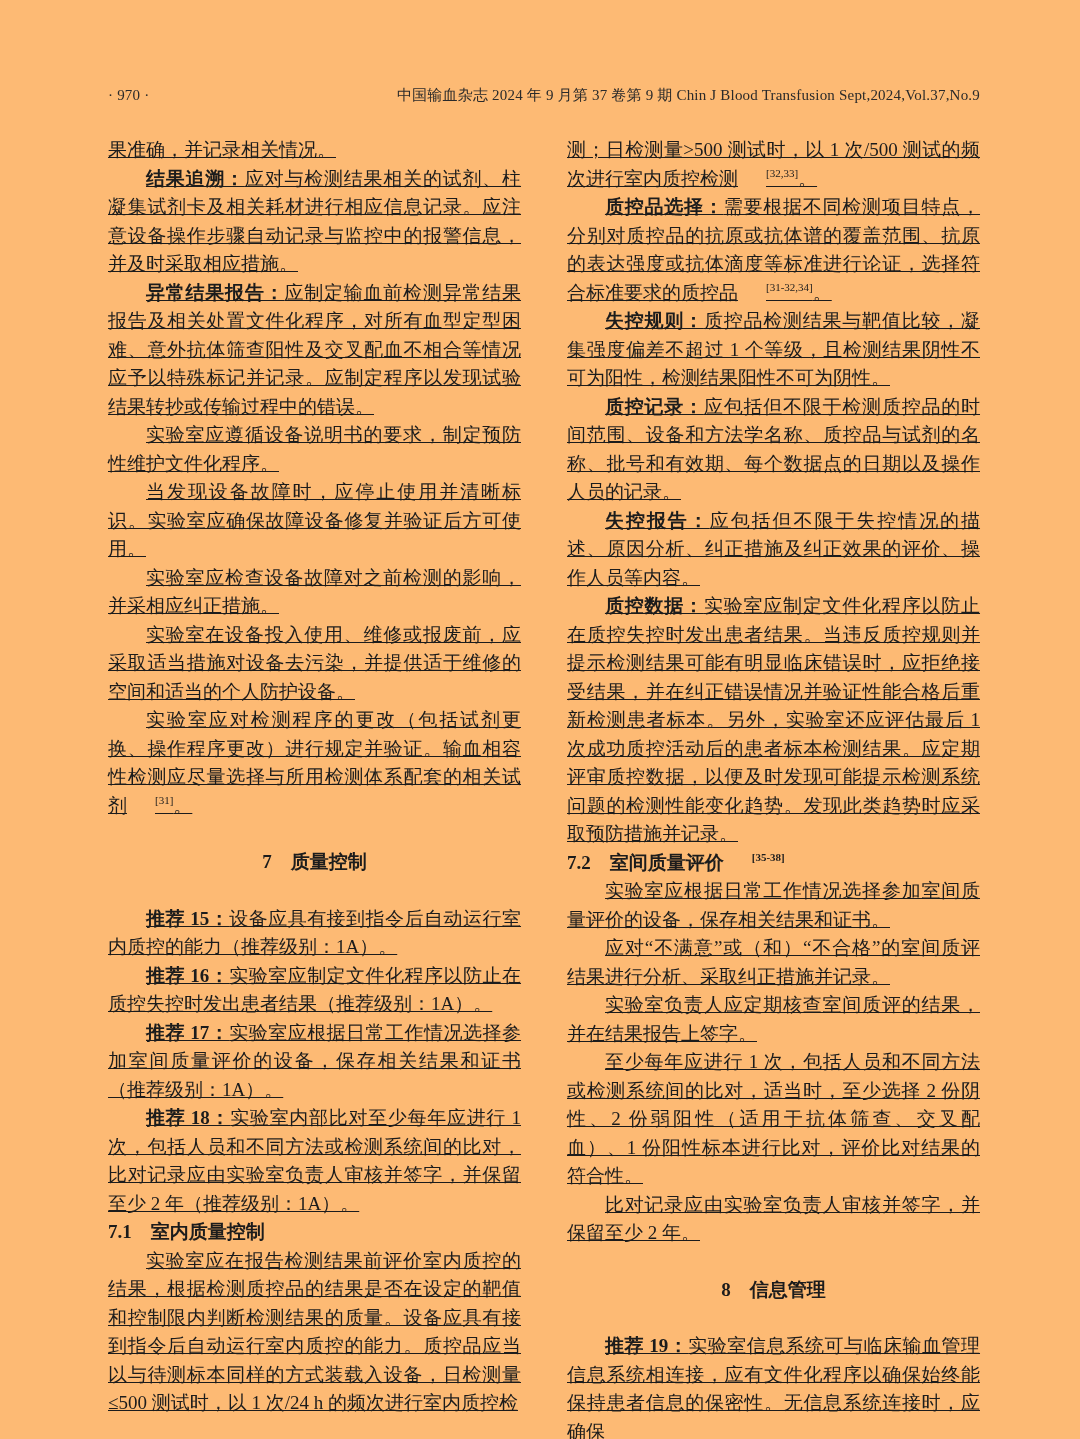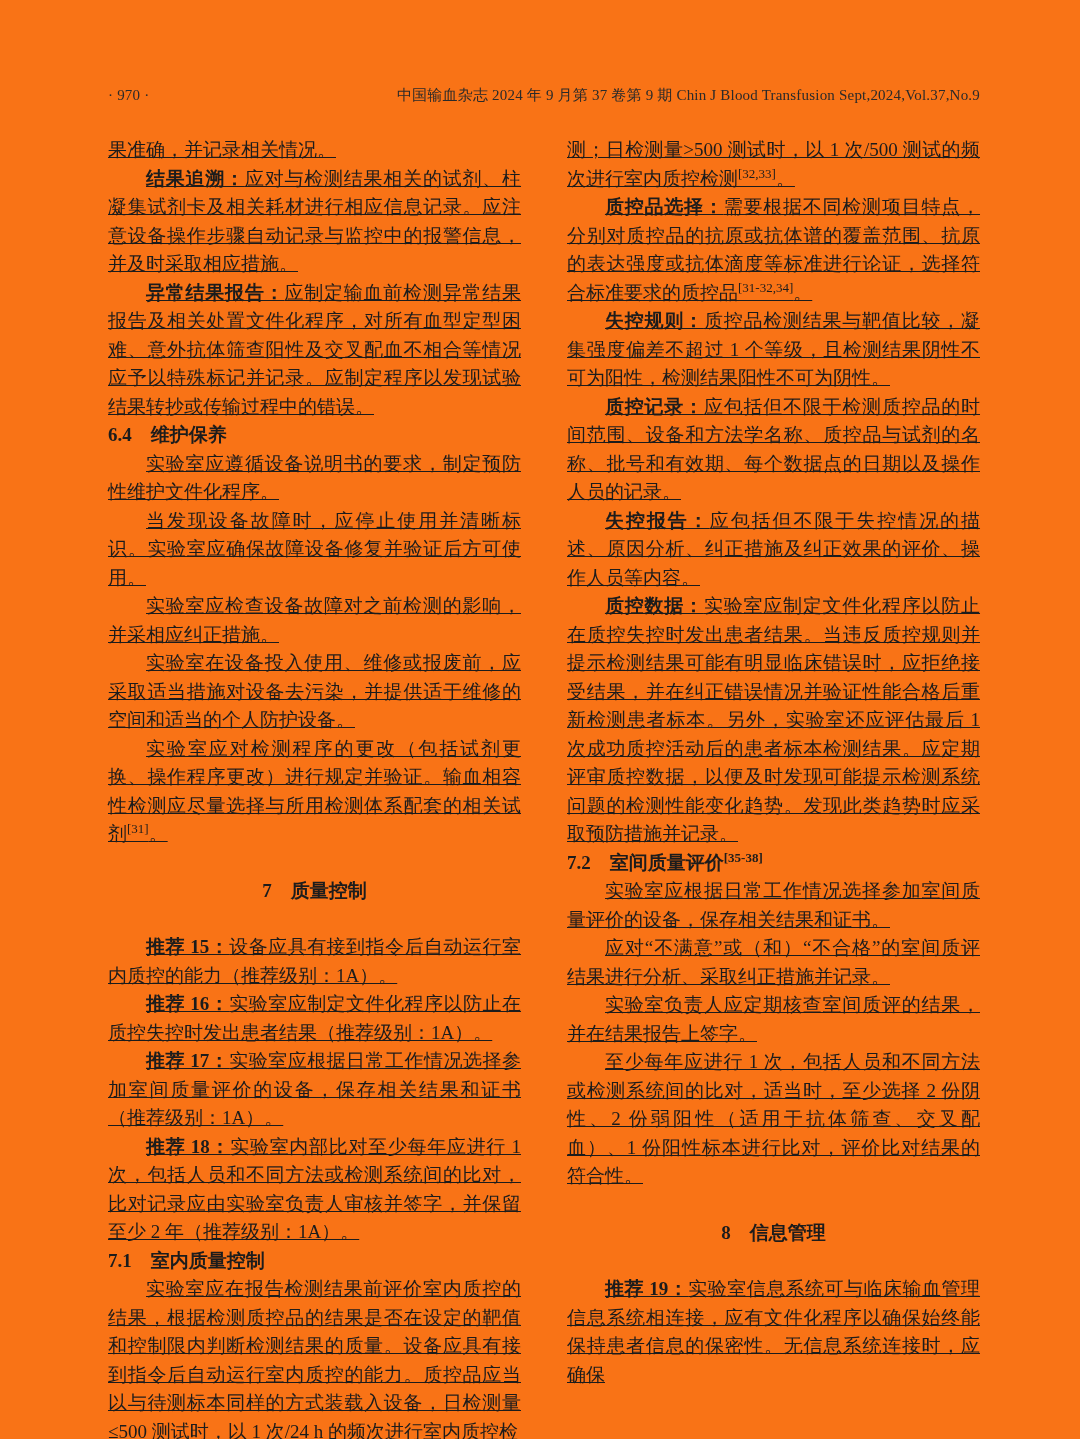--- a/index.html
+++ b/index.html
@@ -5,21 +5,21 @@
   html, body {
     margin: 0;
     padding: 0;
     background: #ffffff;
   }
   .page {
     position: relative;
     width: 1080px;
     height: 1439px;
     margin: 0 auto;
-    background: #f97316;
+    background: #fdba74;
     color: #1c1c1c;
     font-family: "Liberation Serif", "DejaVu Serif", serif;
     overflow: hidden;
   }
   .header {
     position: absolute;
     top: 86px;
     left: 108px;
     right: 100px;
     display: flex;
@@ -62,38 +62,38 @@
   .col .h2 {
     font-weight: 700;
     margin: 0;
     text-indent: 0;
     text-align: left;
   }
   .b {
     font-weight: 700;
   }
   sup {
-    font-size: 13px;
+    font-size: 11px;
     line-height: 0;
+    margin-left: 28px;
   }
 </style>
 </head>
 <body>
 
 <div class="page">
   <div class="header">
     <span class="pageno">· 970 ·</span>
     <span class="jline">中国输血杂志 2024 年 9 月第 37 卷第 9 期 Chin J Blood Transfusion Sept,2024,Vol.37,No.9</span>
   </div>
   <div class="content">
     <div class="col">
         <p class="noindent"><span>果准确，并记录相关情况。</span></p>
         <p><span class="b">结果追溯：</span><span>应对与检测结果相关的试剂、柱凝集试剂卡及相关耗材进行相应信息记录。应注意设备操作步骤自动记录与监控中的报警信息，并及时采取相应措施。</span></p>
         <p><span class="b">异常结果报告：</span><span>应制定输血前检测异常结果报告及相关处置文件化程序，对所有血型定型困难、意外抗体筛查阳性及交叉配血不相合等情况应予以特殊标记并记录。应制定程序以发现试验结果转抄或传输过程中的错误。</span></p>
-        <div class="h2"><span class="b">6.4　维护保养</span></div>
         <p><span>实验室应遵循设备说明书的要求，制定预防性维护文件化程序。</span></p>
         <p><span>当发现设备故障时，应停止使用并清晰标识。实验室应确保故障设备修复并验证后方可使用。</span></p>
         <p><span>实验室应检查设备故障对之前检测的影响，并采相应纠正措施。</span></p>
         <p><span>实验室在设备投入使用、维修或报废前，应采取适当措施对设备去污染，并提供适于维修的空间和适当的个人防护设备。</span></p>
         <p><span>实验室应对检测程序的更改（包括试剂更换、操作程序更改）进行规定并验证。输血相容性检测应尽量选择与所用检测体系配套的相关试剂</span><sup>[31]</sup><span>。</span></p>
         <div class="h1"><span class="b">7　质量控制</span></div>
         <p><span class="b">推荐 15：</span><span>设备应具有接到指令后自动运行室内质控的能力（推荐级别：1A）。</span></p>
         <p><span class="b">推荐 16：</span><span>实验室应制定文件化程序以防止在质控失控时发出患者结果（推荐级别：1A）。</span></p>
         <p><span class="b">推荐 17：</span><span>实验室应根据日常工作情况选择参加室间质量评价的设备，保存相关结果和证书（推荐级别：1A）。</span></p>
         <p><span class="b">推荐 18：</span><span>实验室内部比对至少每年应进行 1 次，包括人员和不同方法或检测系统间的比对，比对记录应由实验室负责人审核并签字，并保留至少 2 年（推荐级别：1A）。</span></p>
@@ -105,17 +105,18 @@
         <p><span class="b">质控品选择：</span><span>需要根据不同检测项目特点，分别对质控品的抗原或抗体谱的覆盖范围、抗原的表达强度或抗体滴度等标准进行论证，选择符合标准要求的质控品</span><sup>[31-32,34]</sup><span>。</span></p>
         <p><span class="b">失控规则：</span><span>质控品检测结果与靶值比较，凝集强度偏差不超过 1 个等级，且检测结果阴性不可为阳性，检测结果阳性不可为阴性。</span></p>
         <p><span class="b">质控记录：</span><span>应包括但不限于检测质控品的时间范围、设备和方法学名称、质控品与试剂的名称、批号和有效期、每个数据点的日期以及操作人员的记录。</span></p>
         <p><span class="b">失控报告：</span><span>应包括但不限于失控情况的描述、原因分析、纠正措施及纠正效果的评价、操作人员等内容。</span></p>
         <p><span class="b">质控数据：</span><span>实验室应制定文件化程序以防止在质控失控时发出患者结果。当违反质控规则并提示检测结果可能有明显临床错误时，应拒绝接受结果，并在纠正错误情况并验证性能合格后重新检测患者标本。另外，实验室还应评估最后 1 次成功质控活动后的患者标本检测结果。应定期评审质控数据，以便及时发现可能提示检测系统问题的检测性能变化趋势。发现此类趋势时应采取预防措施并记录。</span></p>
         <div class="h2"><span class="b">7.2　室间质量评价</span><sup>[35-38]</sup></div>
         <p><span>实验室应根据日常工作情况选择参加室间质量评价的设备，保存相关结果和证书。</span></p>
         <p><span>应对“不满意”或（和）“不合格”的室间质评结果进行分析、采取纠正措施并记录。</span></p>
         <p><span>实验室负责人应定期核查室间质评的结果，并在结果报告上签字。</span></p>
         <p><span>至少每年应进行 1 次，包括人员和不同方法或检测系统间的比对，适当时，至少选择 2 份阴性、2 份弱阳性（适用于抗体筛查、交叉配血）、1 份阳性标本进行比对，评价比对结果的符合性。</span></p>
+        <p><span>比对记录应由实验室负责人审核并签字，并保留至少 2 年。</span></p>
         <div class="h1"><span class="b">8　信息管理</span></div>
         <p><span class="b">推荐 19：</span><span>实验室信息系统可与临床输血管理信息系统相连接，应有文件化程序以确保始终能保持患者信息的保密性。无信息系统连接时，应确保</span></p>
       </div>
   </div>
 </div>
 
 </body></html>

